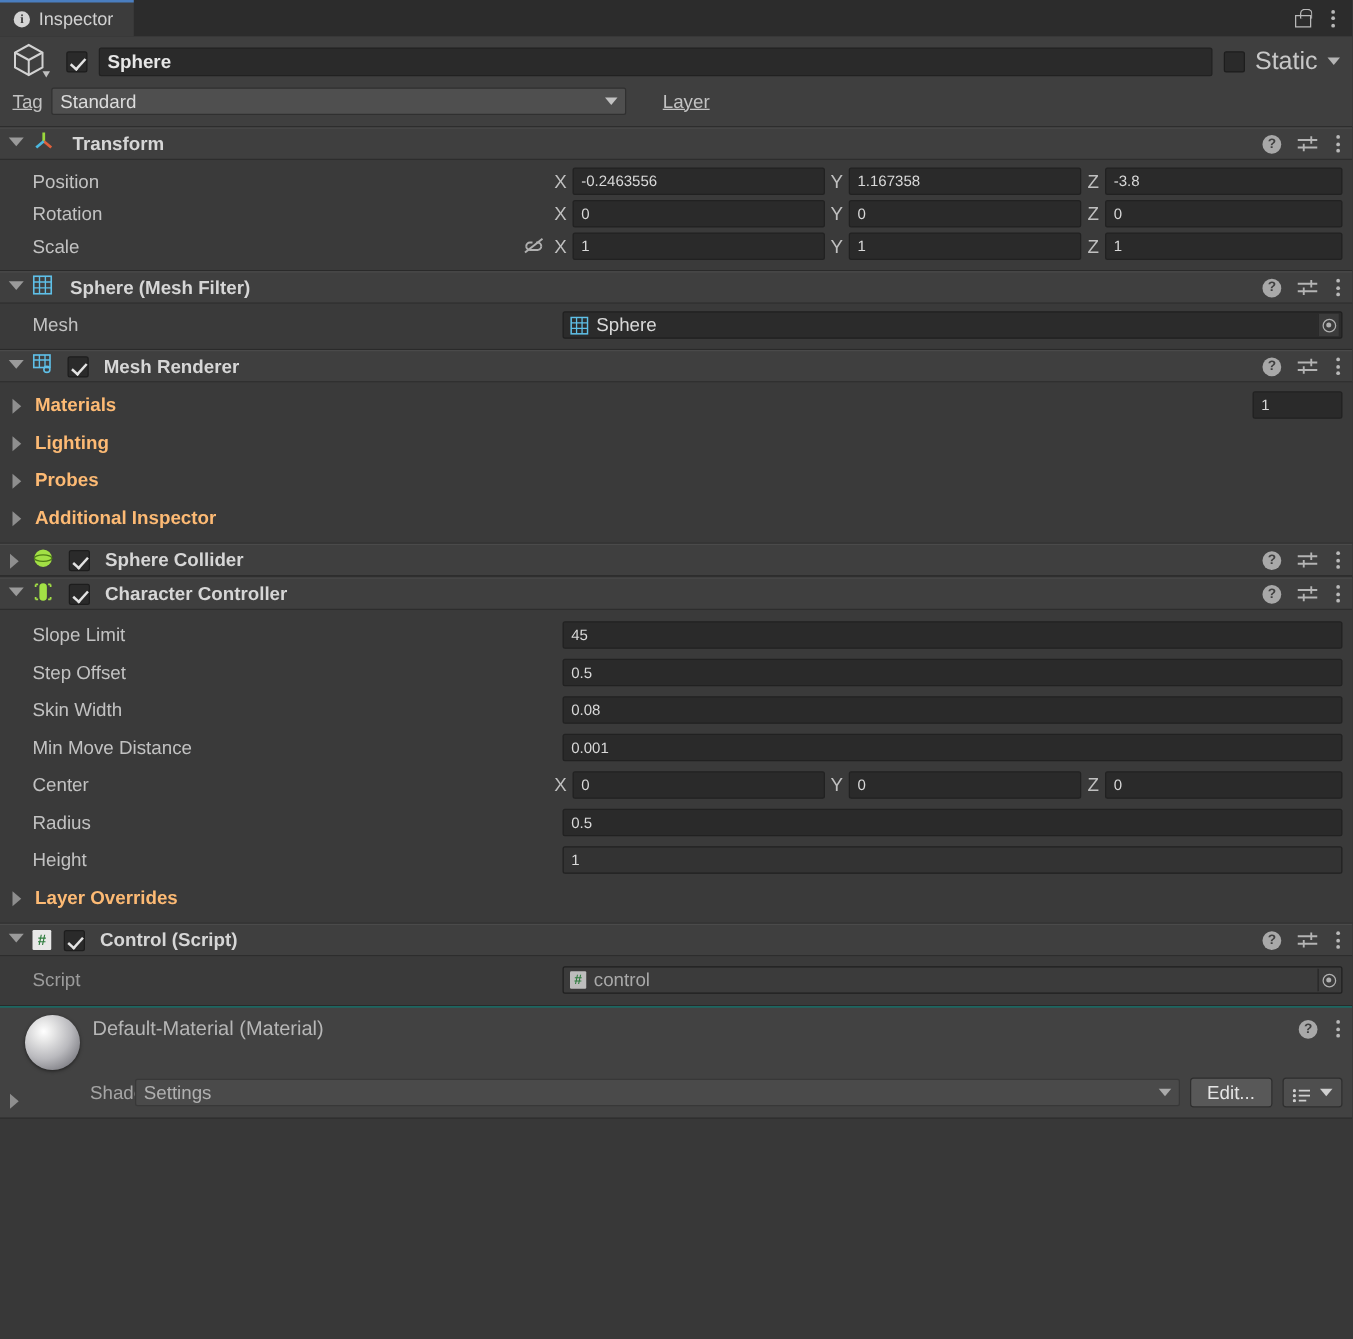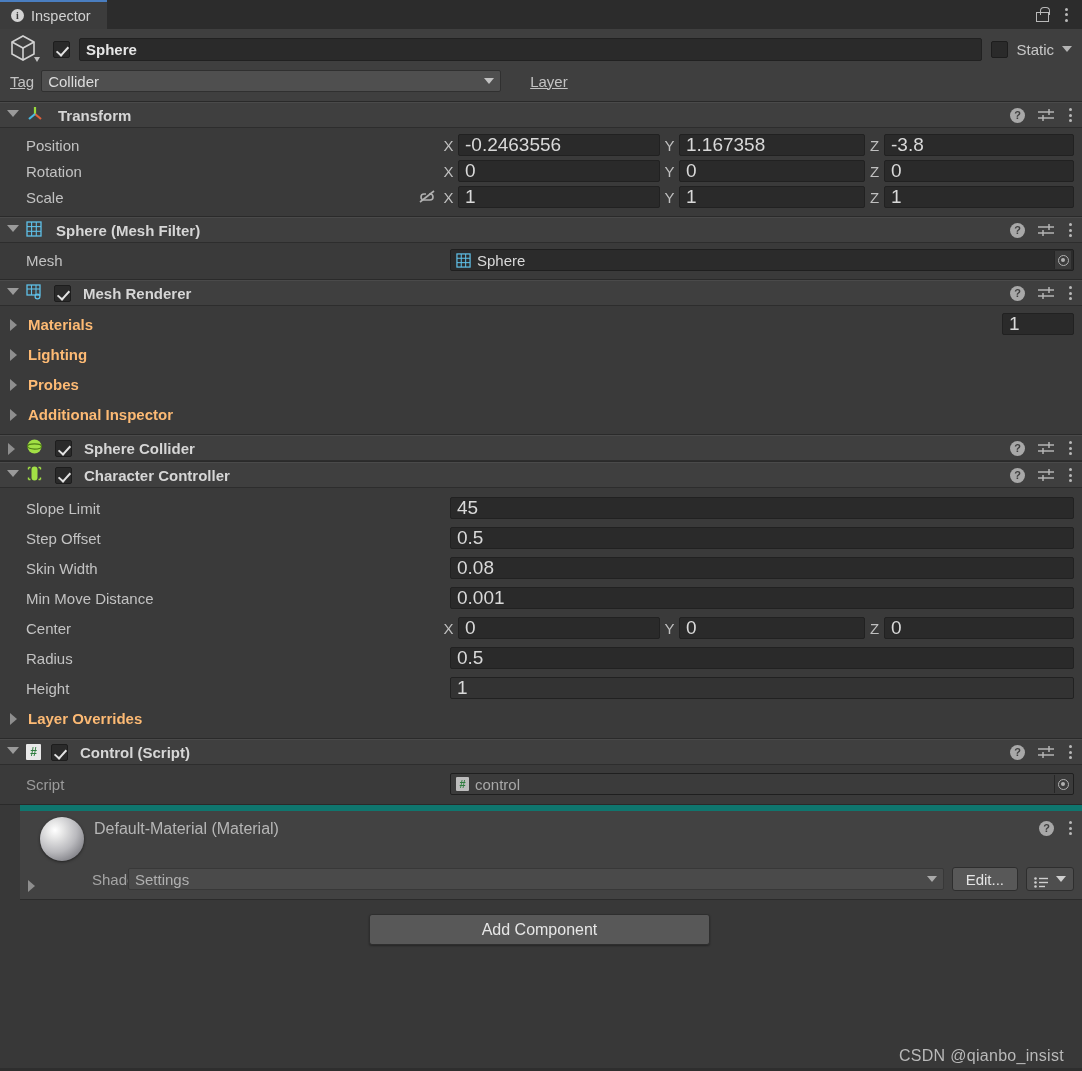--- a/index.html
+++ b/index.html
@@ -92,21 +92,21 @@
     background: #2a2a2a; border: 1px solid #212121; border-radius: 2px;
     display: flex; align-items: center; padding: 0 6px;
     color: #e6e6e6; font-size: 15px; font-weight: bold;
     cursor: text;
   }
   .static-wrap { display: flex; align-items: center; gap: 8px; flex: 0 0 auto; }
   .static-box {
     width: 17px; height: 17px; background: #2a2a2a;
     border: 1px solid #1d1d1d; border-radius: 2px; cursor: pointer;
   }
-  .static-lbl { color: #c8c8c8; font-size: 15px; }
+  .static-lbl { color: #c8c8c8; font-size: 20px; }
   .caret {
     width: 0; height: 0; border-left: 5px solid transparent;
     border-right: 5px solid transparent; border-top: 6px solid #b4b4b4;
     cursor: pointer;
   }
   .gohead-row2 { display: flex; align-items: center; gap: 7px; margin-top: 8px; height: 22px; }
   .lbl-inline { color: #c2c2c2; font-size: 15px; flex: 0 0 auto; text-decoration: underline; }
   .dropdown {
     height: 22px; background: #4f4f4f; border: 1px solid #303030; border-radius: 2px;
     display: flex; align-items: center; padding: 0 6px;
@@ -155,21 +155,21 @@
   .comp-body { background: #3a3a3a; padding: 4px 0 6px 0; }
 
   
   .row { display: flex; align-items: center; height: 26px; padding: 0 8px 0 0; }
   .row-lbl { color: #c2c2c2; font-size: 15px; padding-left: 26px; flex: 0 0 auto; }
   .vec { display: flex; align-items: center; margin-left: auto; gap: 0; }
   .axis { color: #c0c0c0; font-size: 15px; width: 19px; text-align: center; flex: 0 0 auto; }
   .nfield {
     height: 22px; background: #2a2a2a; border: 1px solid #212121; border-radius: 2px;
     display: flex; align-items: center; padding: 0 6px;
-    color: #d9d9d9; font-size: 19px; cursor: text;
+    color: #d9d9d9; font-size: 12px; cursor: text;
   }
   .nfield.focus { background: #333333; }
   .wide-field { margin-left: auto; }
   .linkscale { width: 20px; height: 16px; margin-right: 2px; flex: 0 0 auto; position: relative; }
 
   
   .subrow {
     display: flex; align-items: center; height: 30px;
     padding-left: 8px; cursor: pointer;
   }
@@ -202,25 +202,24 @@
     background: #e8e8e8; border-radius: 1px;
     color: #2f7d3f; font-weight: bold; font-size: 12px;
     display: flex; align-items: center; justify-content: center;
     font-family: "Liberation Sans", sans-serif;
   }
   .cs-ic.dim { background: #bdbdbd; }
 
   
   .matblock {
     background: #424242;
-    border-top: 6px solid #0f766e;
+    border-top: 1px solid #0f766e;
     border-bottom: 1px solid #2b2b2b;
     padding: 6px 8px 8px 0;
     position: relative;
-    margin-left: 20px;
   }
   .matrow1 { display: flex; align-items: flex-start; gap: 10px; padding-left: 20px; }
   .matball {
     width: 44px; height: 44px; border-radius: 50%; flex: 0 0 auto;
     background: radial-gradient(circle at 34% 30%, #ffffff 0%, #e8e8e8 18%, #b9b9bd 52%, #7e7e84 82%, #6a6a70 100%);
     box-shadow: 0 1px 3px rgba(0,0,0,.5);
   }
   .mattitle { color: #b6b6b6; font-size: 16px; padding-top: 3px; }
   .mat-icons { margin-left: auto; display: flex; align-items: center; gap: 13px; padding-top: 2px; }
   .matrow2 { display: flex; align-items: center; gap: 8px; margin-top: 6px; padding-left: 12px; }
@@ -308,21 +307,21 @@
       <span class="name-field">Sphere</span>
       <span class="static-wrap">
         <span class="static-box"></span>
         <span class="static-lbl">Static</span>
         <span class="caret"></span>
       </span>
     </div>
     <div class="gohead-row2">
       <span class="lbl-inline">Tag</span>
       <span class="dropdown" style="width:460px">
-        <span>Collider</span>
+        <span>Standard</span>
         <span class="dd-caret"></span>
       </span>
       <span class="lbl-inline" style="margin-left:22px">Layer</span>
     </div>
   </div>
 
   <div class="comp">
     <div class="comp-head">
       <span class="foldout"></span>
       <span>
@@ -667,19 +666,14 @@
             <line x1="5" y1="1.5" x2="14" y2="1.5" stroke="#cfcfcf" stroke-width="1.4"></line>
             <line x1="5" y1="5.5" x2="14" y2="5.5" stroke="#cfcfcf" stroke-width="1.4"></line>
             <line x1="5" y1="9.5" x2="11" y2="9.5" stroke="#cfcfcf" stroke-width="1.4"></line>
           </svg>
         </span>
         <span class="dd-caret" style="width:0;height:0;border-left:5px solid transparent;border-right:5px solid transparent;border-top:6px solid #cfcfcf;"></span>
       </span>
     </div>
   </div>
 
-  <div class="footer">
-    <div class="addcomp">Add Component</div>
-    <div class="watermark">CSDN @qianbo_insist</div>
-    <div class="bottom-edge"></div>
-  </div>
 
 </div>
 
 </body></html>

